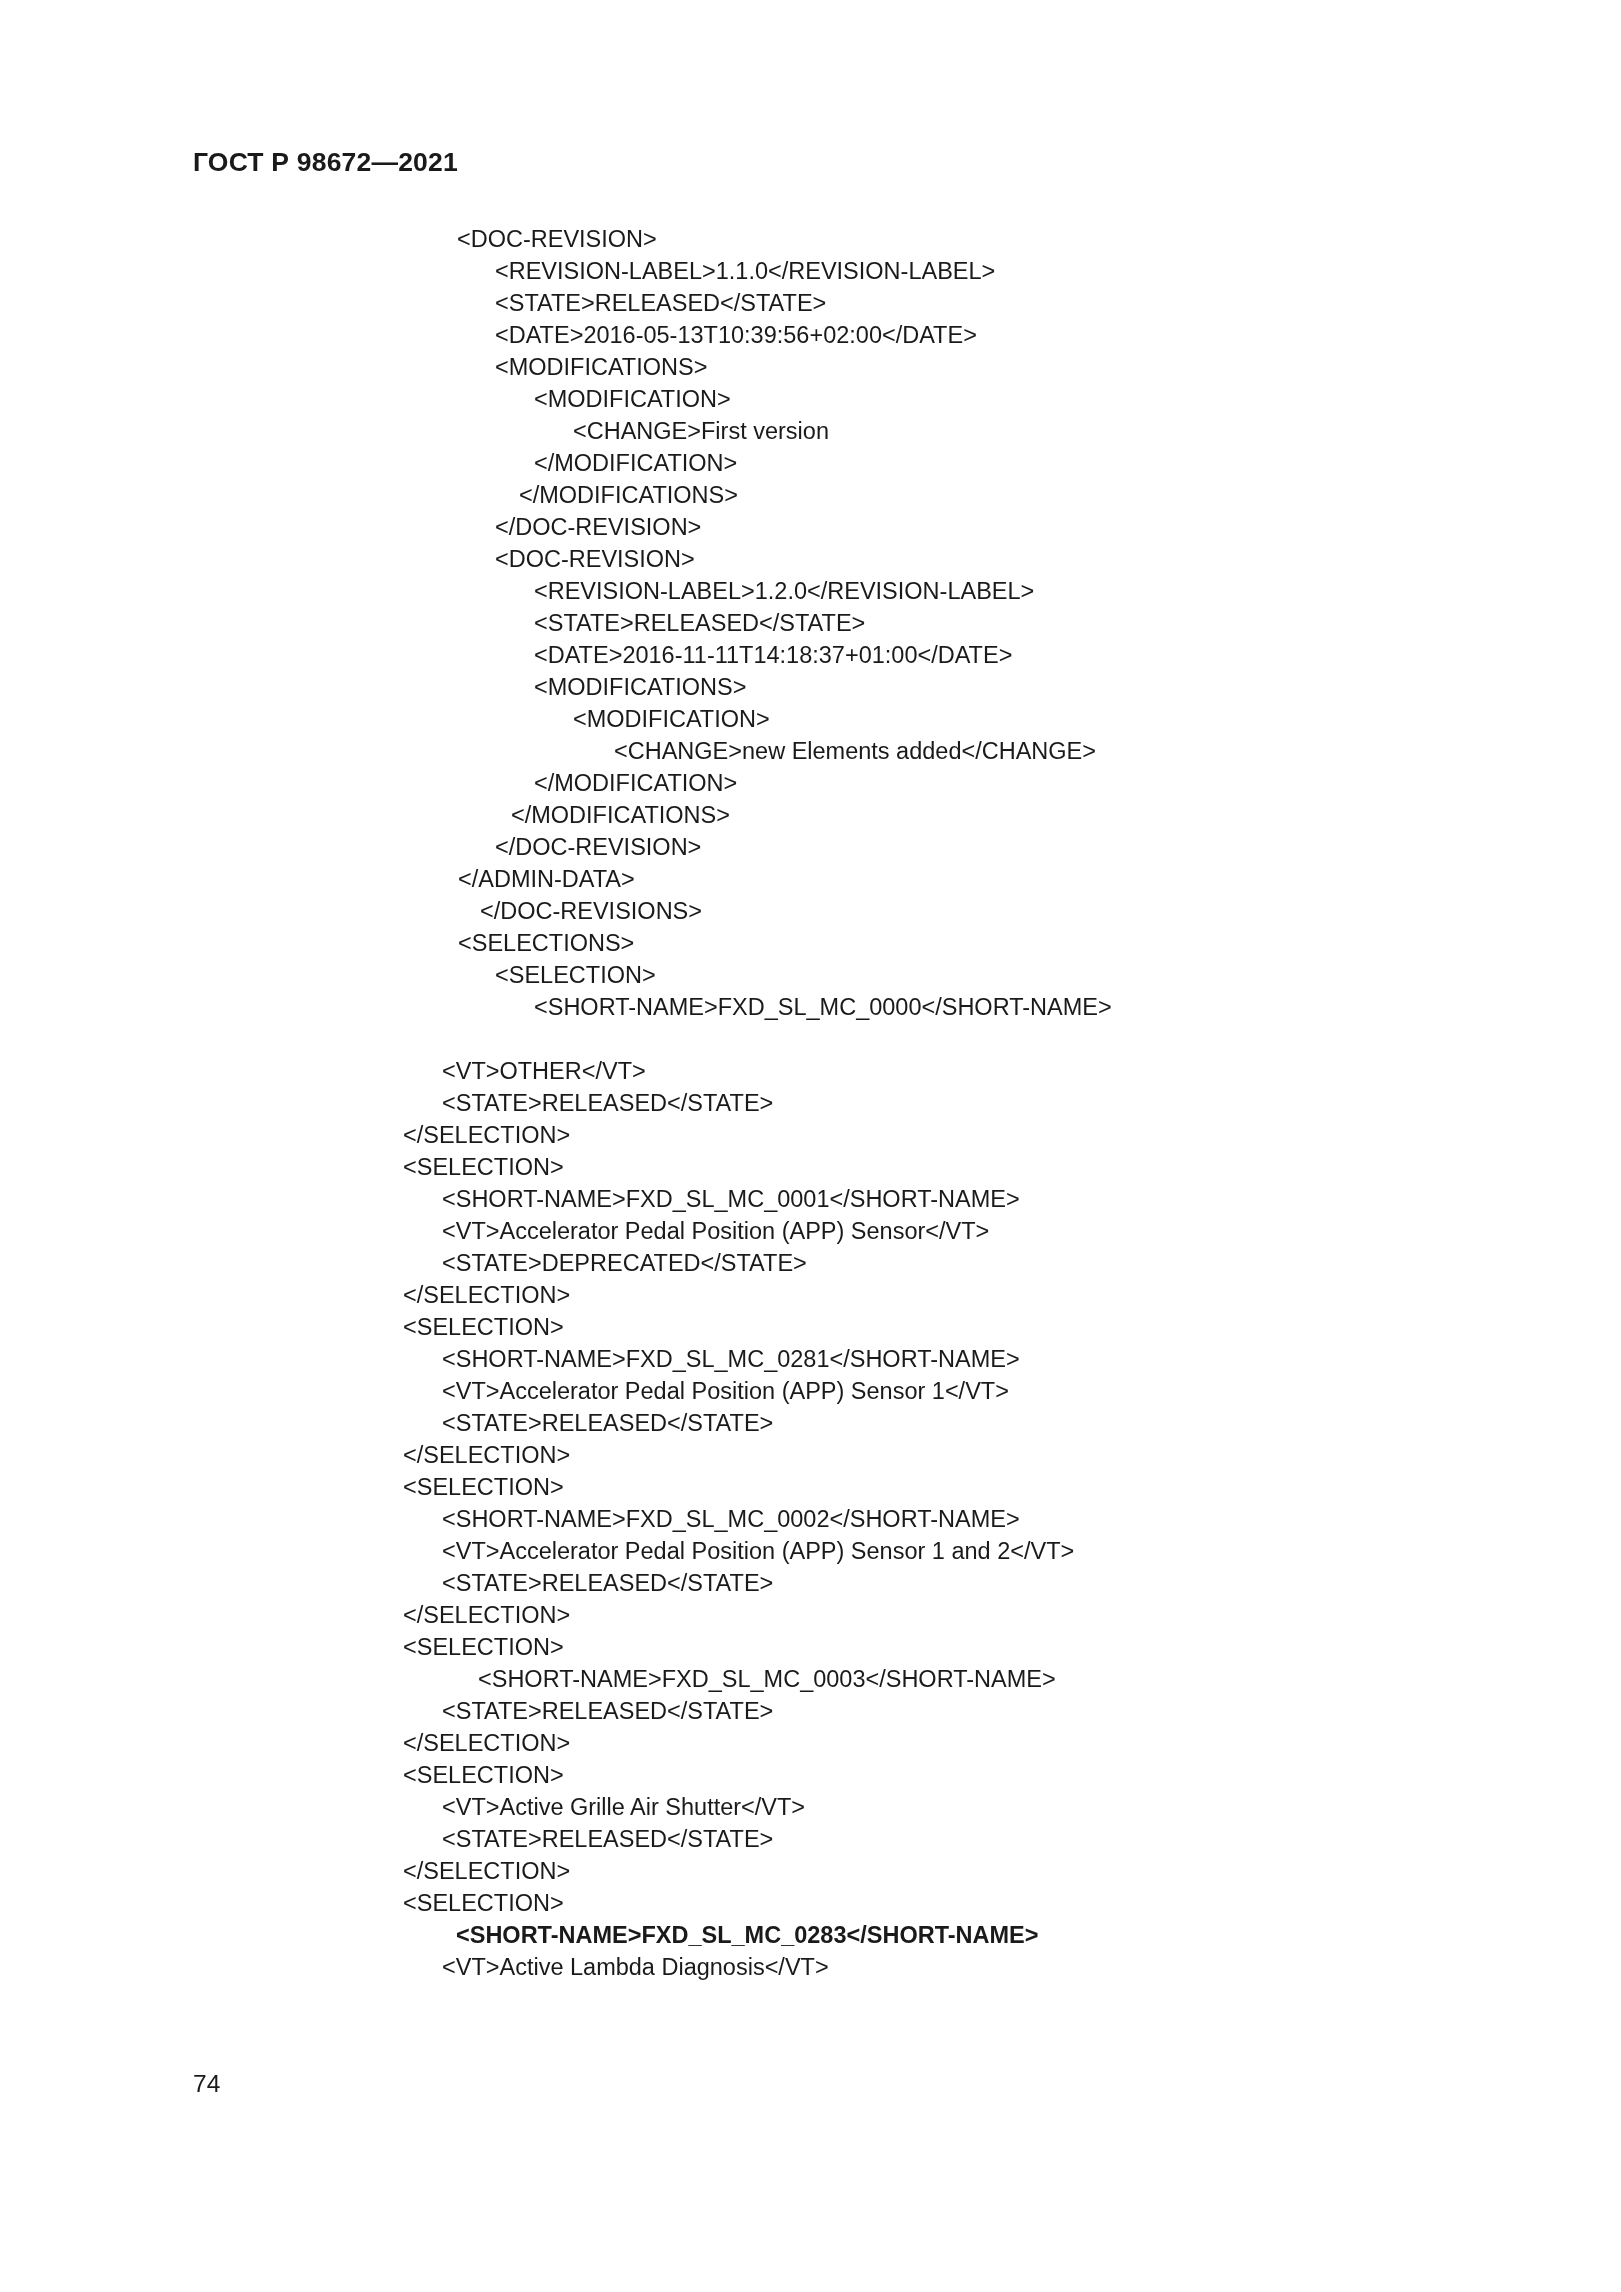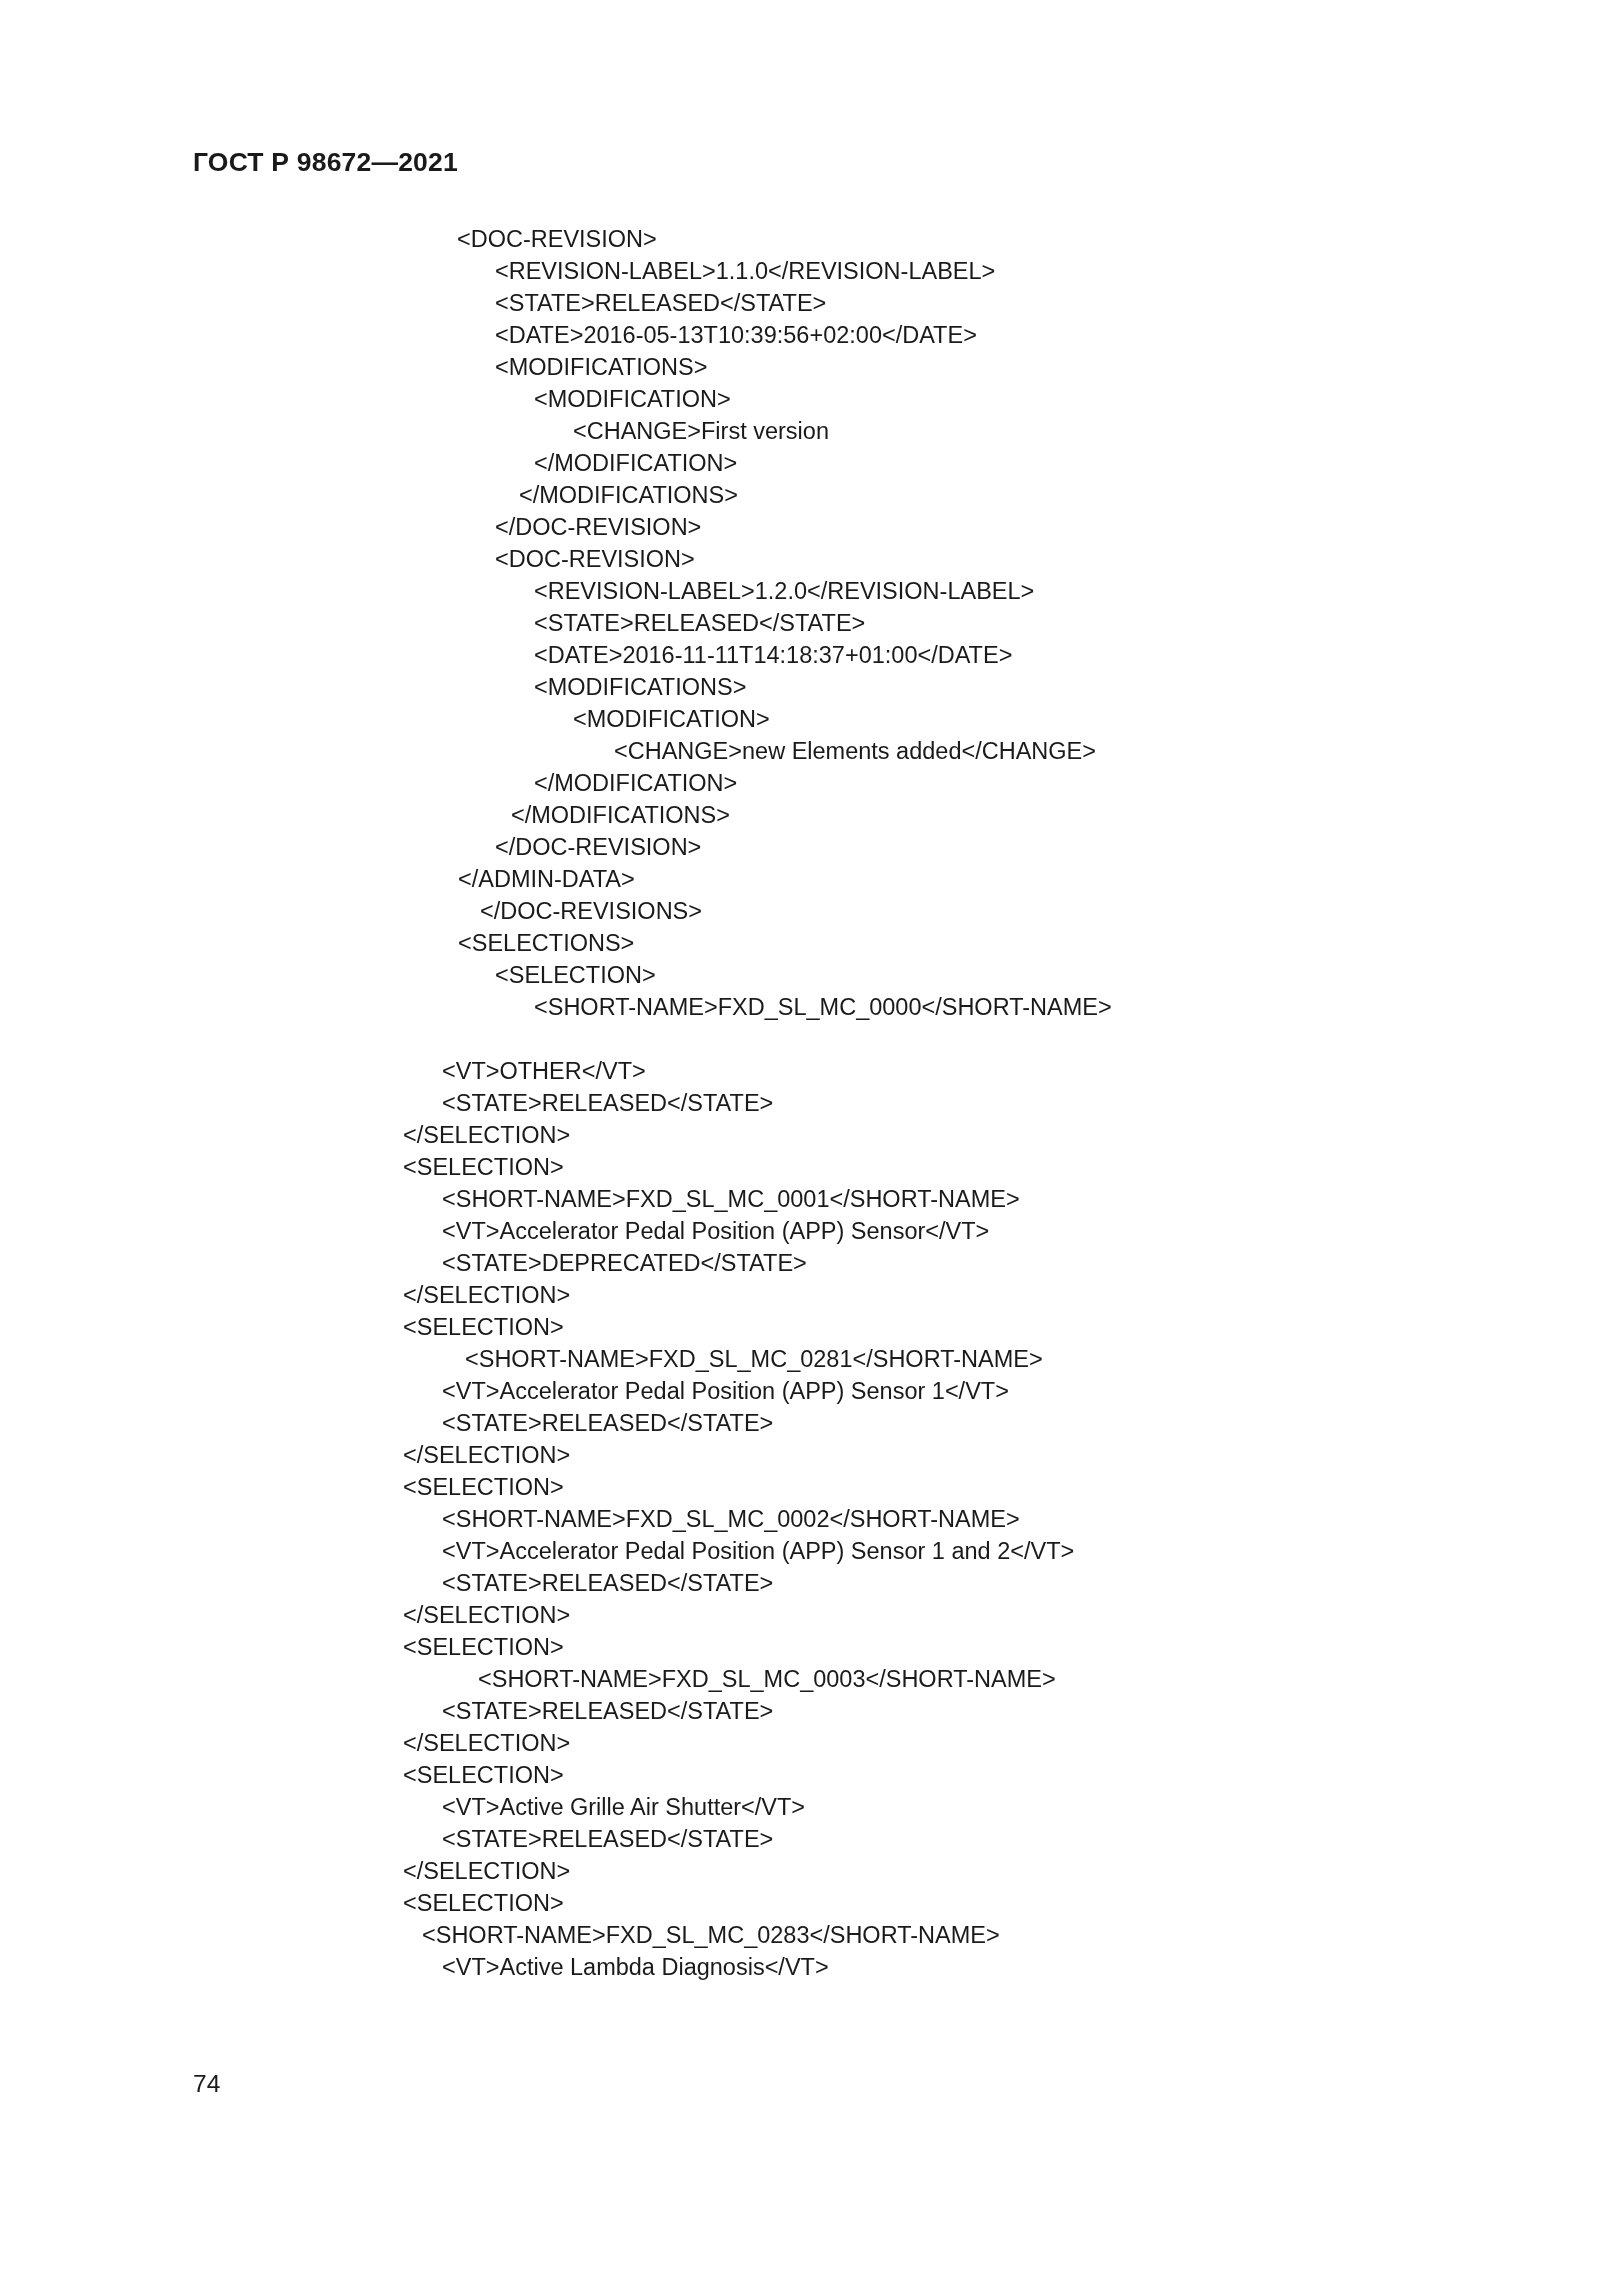--- a/index.html
+++ b/index.html
@@ -46,36 +46,36 @@
     <div class="line"><span style="left: 442px;"></span></div>
     <div class="line"><span style="left: 442px;">&lt;VT&gt;OTHER&lt;/VT&gt;</span></div>
     <div class="line"><span style="left: 442px;">&lt;STATE&gt;RELEASED&lt;/STATE&gt;</span></div>
     <div class="line"><span style="left: 403px;">&lt;/SELECTION&gt;</span></div>
     <div class="line"><span style="left: 403px;">&lt;SELECTION&gt;</span></div>
     <div class="line"><span style="left: 442px;">&lt;SHORT-NAME&gt;FXD_SL_MC_0001&lt;/SHORT-NAME&gt;</span></div>
     <div class="line"><span style="left: 442px;">&lt;VT&gt;Accelerator Pedal Position (APP) Sensor&lt;/VT&gt;</span></div>
     <div class="line"><span style="left: 442px;">&lt;STATE&gt;DEPRECATED&lt;/STATE&gt;</span></div>
     <div class="line"><span style="left: 403px;">&lt;/SELECTION&gt;</span></div>
     <div class="line"><span style="left: 403px;">&lt;SELECTION&gt;</span></div>
-    <div class="line"><span style="left: 465px;">&lt;SHORT-NAME&gt;FXD_SL_MC_0281&lt;/SHORT-NAME&gt;</span></div>
+    <div class="line"><span style="left: 442px;">&lt;SHORT-NAME&gt;FXD_SL_MC_0281&lt;/SHORT-NAME&gt;</span></div>
     <div class="line"><span style="left: 442px;">&lt;VT&gt;Accelerator Pedal Position (APP) Sensor 1&lt;/VT&gt;</span></div>
     <div class="line"><span style="left: 442px;">&lt;STATE&gt;RELEASED&lt;/STATE&gt;</span></div>
     <div class="line"><span style="left: 403px;">&lt;/SELECTION&gt;</span></div>
     <div class="line"><span style="left: 403px;">&lt;SELECTION&gt;</span></div>
     <div class="line"><span style="left: 442px;">&lt;SHORT-NAME&gt;FXD_SL_MC_0002&lt;/SHORT-NAME&gt;</span></div>
     <div class="line"><span style="left: 442px;">&lt;VT&gt;Accelerator Pedal Position (APP) Sensor 1 and 2&lt;/VT&gt;</span></div>
     <div class="line"><span style="left: 442px;">&lt;STATE&gt;RELEASED&lt;/STATE&gt;</span></div>
     <div class="line"><span style="left: 403px;">&lt;/SELECTION&gt;</span></div>
     <div class="line"><span style="left: 403px;">&lt;SELECTION&gt;</span></div>
     <div class="line"><span style="left: 442px; margin-left: 36px;">&lt;SHORT-NAME&gt;FXD_SL_MC_0003&lt;/SHORT-NAME&gt;</span></div>
     <div class="line"><span style="left: 442px;">&lt;STATE&gt;RELEASED&lt;/STATE&gt;</span></div>
     <div class="line"><span style="left: 403px;">&lt;/SELECTION&gt;</span></div>
     <div class="line"><span style="left: 403px;">&lt;SELECTION&gt;</span></div>
     <div class="line"><span style="left: 442px;">&lt;VT&gt;Active Grille Air Shutter&lt;/VT&gt;</span></div>
     <div class="line"><span style="left: 442px;">&lt;STATE&gt;RELEASED&lt;/STATE&gt;</span></div>
     <div class="line"><span style="left: 403px;">&lt;/SELECTION&gt;</span></div>
     <div class="line"><span style="left: 403px;">&lt;SELECTION&gt;</span></div>
-    <div class="line"><span style="left: 422px;">&lt;SHORT-NAME&gt;FXD_SL_MC_0283&lt;/SHORT-NAME&gt;</span></div>
+    <div class="line"><span style="left: 456px; font-weight: bold;">&lt;SHORT-NAME&gt;FXD_SL_MC_0283&lt;/SHORT-NAME&gt;</span></div>
     <div class="line"><span style="left: 442px;">&lt;VT&gt;Active Lambda Diagnosis&lt;/VT&gt;</span></div>
   </div>
 
 <div class="page-num">74</div>
 
 
 </body></html>

